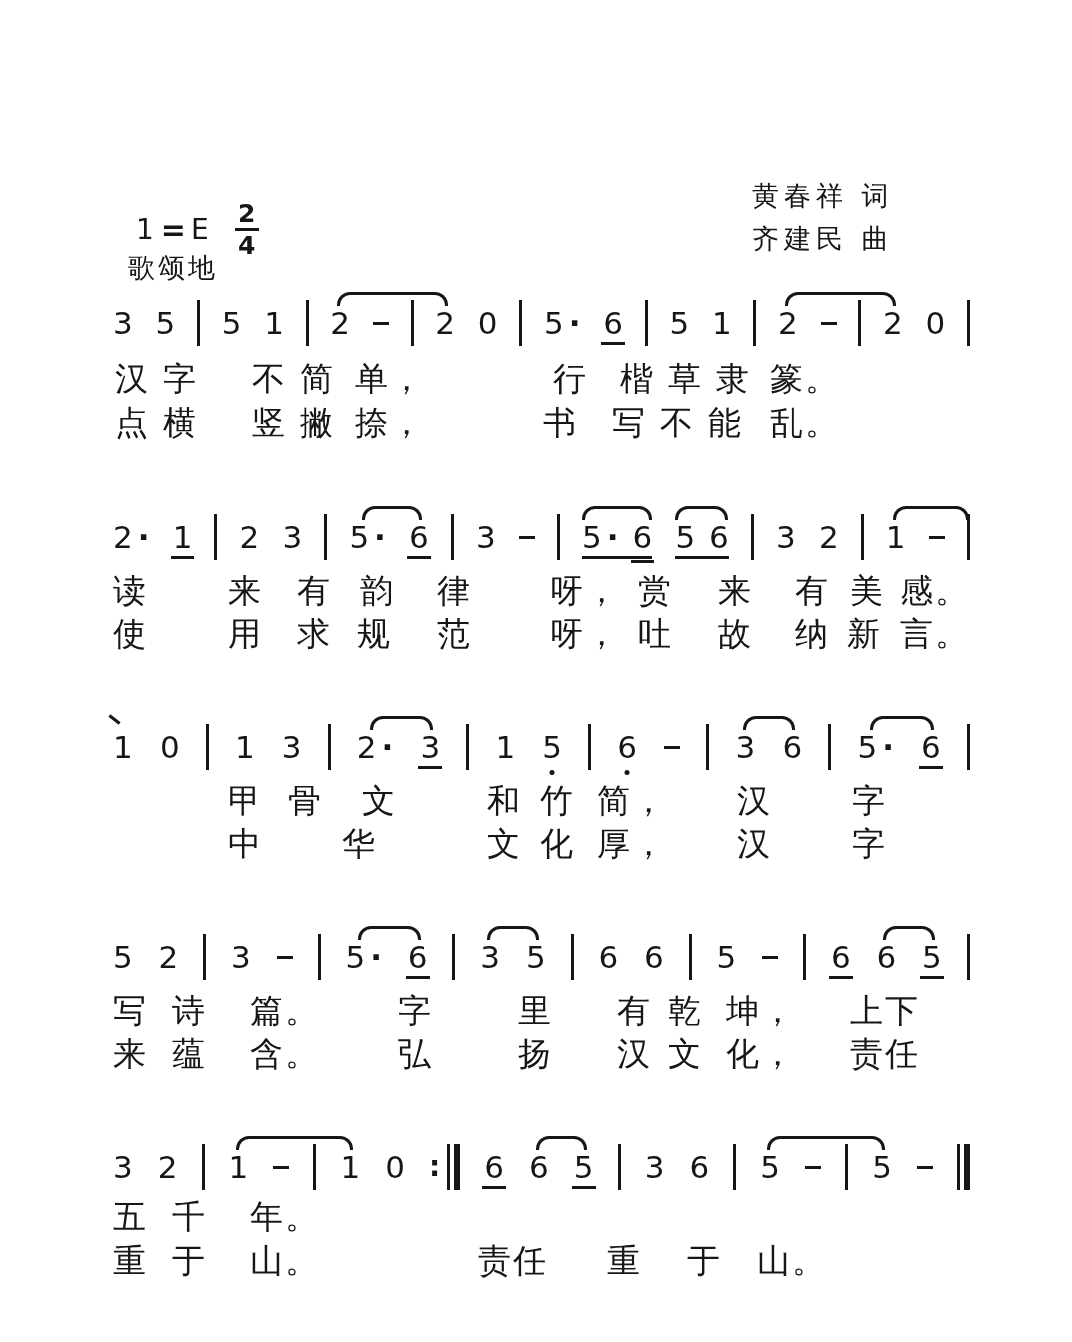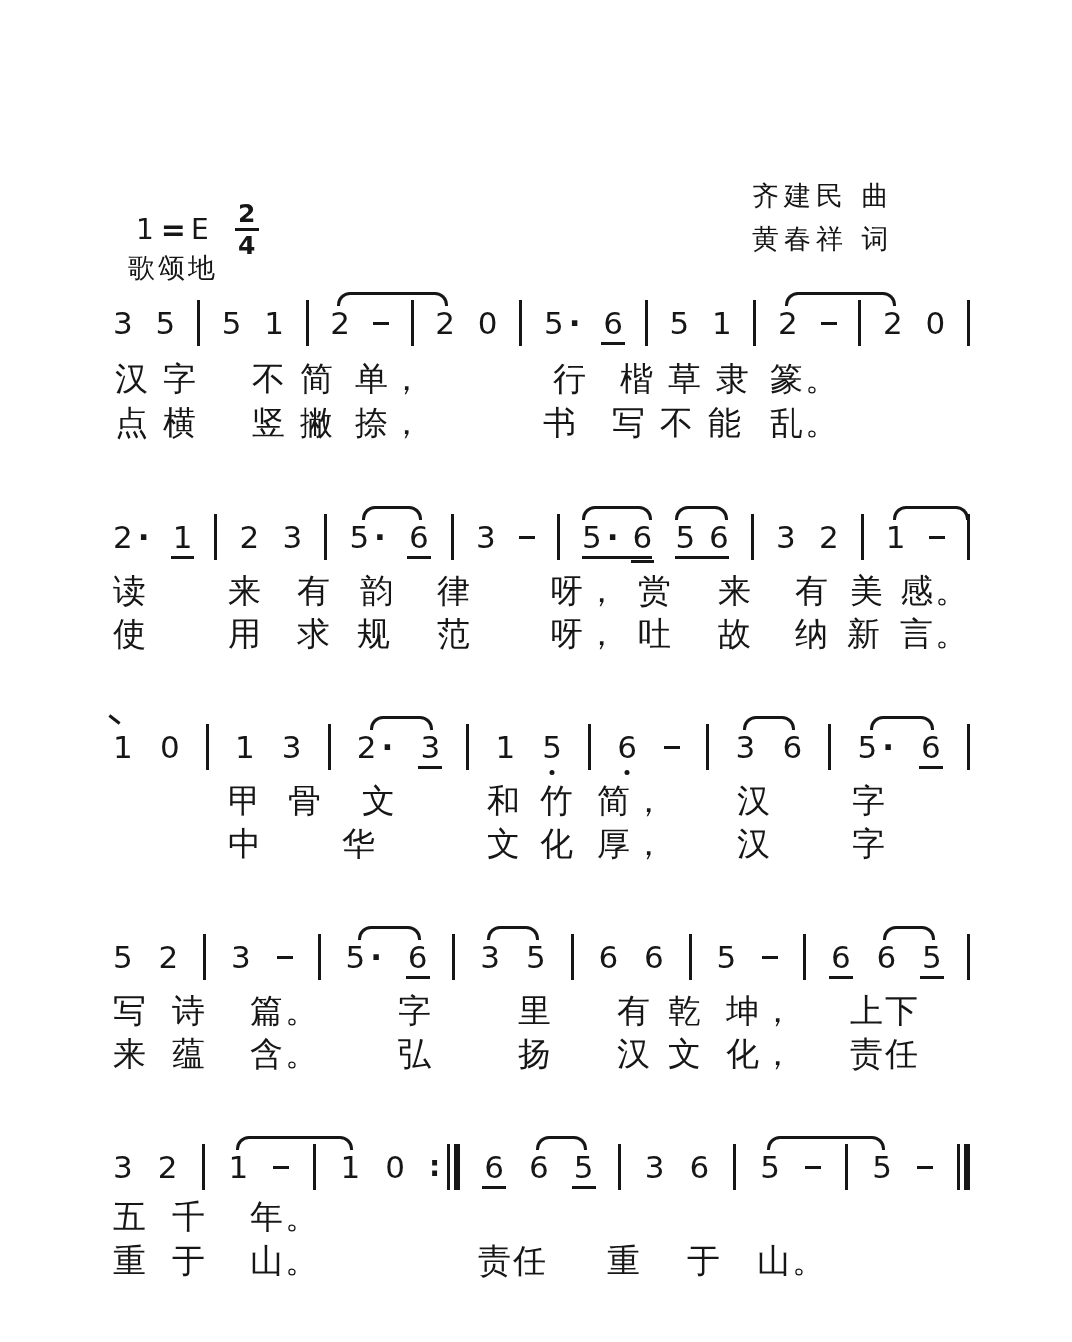--- a/index.html
+++ b/index.html
@@ -45,22 +45,22 @@
   .lyr-row{position:absolute;left:0;width:100%;height:42px;}
   .lw{position:absolute;font-family:"DejaVu Serif",serif;font-size:33px;line-height:42px;
       white-space:nowrap;letter-spacing:2px;}
 </style>
 </head>
 <body>
 
 <div class="page">
 
   <div class="credits">
+    <div>黄春祥 词</div>
     <div>齐建民 曲</div>
-    <div>黄春祥 词</div>
   </div>
 
   <div class="keysig">
     <span>1</span>
     <span class="eq">=</span>
     <span>E</span>
     <span class="meter">
       <span>2</span>
       <i class="mbar"></i>
       <span>4</span>

